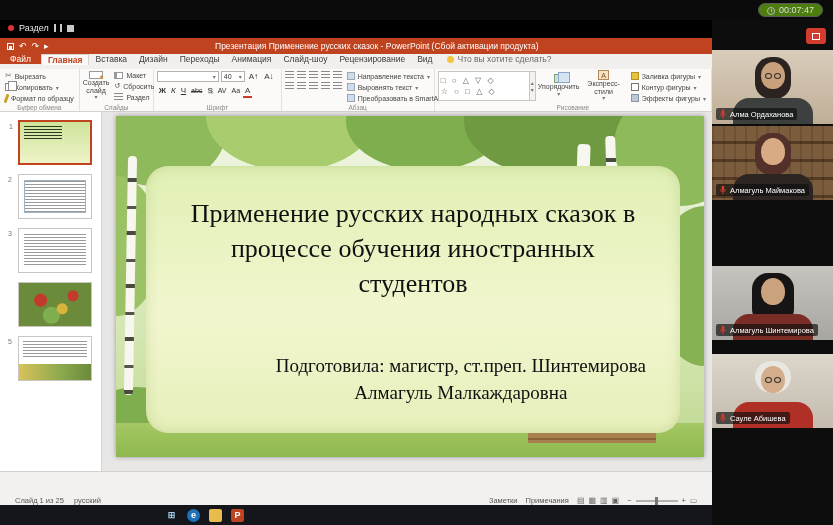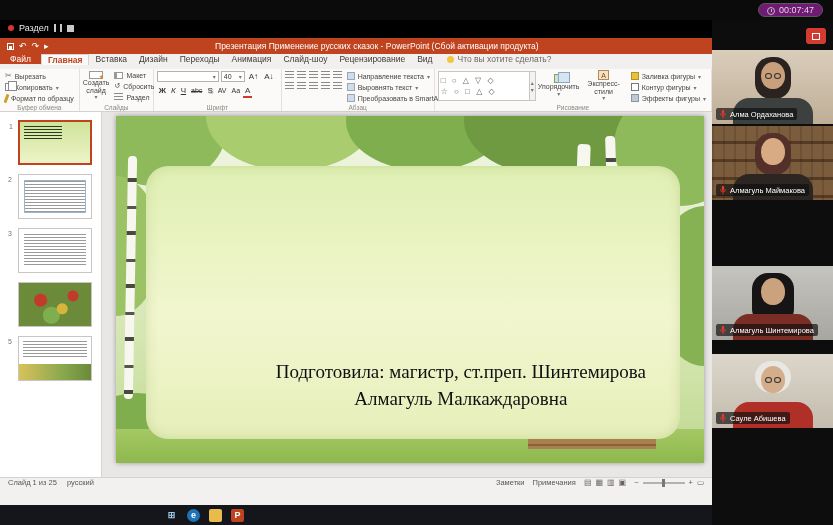--- a/index.html
+++ b/index.html
@@ -1,21 +1,21 @@
 <!DOCTYPE html>
 <html><head>
 <meta charset="utf-8">
 <style>
   *{margin:0;padding:0;box-sizing:border-box}
   html,body{width:833px;height:525px}
   body{position:relative;background:#000;font-family:"Liberation Sans",sans-serif;overflow:hidden}
 
   
   .topbar{position:absolute;left:0;top:0;width:833px;height:20px;background:#0b0b0b;display:flex;align-items:center;justify-content:flex-end;padding-right:10px}
-  .timer-pill{display:flex;align-items:flex-end;gap:4px;border:1px solid #5a5a5a;border-radius:9px;color:#ddd;font-size:9px;padding:1px 8px;background:#701a75}
+  .timer-pill{display:flex;align-items:flex-end;gap:4px;border:1px solid #5a5a5a;border-radius:9px;color:#ddd;font-size:9px;padding:1px 8px;background:#4d7c0f}
   .clock-ic{width:8px;height:8px;border:1px solid #bbb;border-radius:50%;position:relative}
   .clock-ic::after{content:"";position:absolute;left:3px;top:1px;width:1px;height:3px;background:#bbb}
 
   .recording{position:absolute;left:8px;top:23px;display:flex;align-items:center;gap:5px;color:#e8e8e8;font-size:9px}
   .rec-dot{width:6px;height:6px;background:#e03030;border-radius:50%}
   .rec-pause{width:8px;height:8px;border-left:2px solid #c9c9c9;border-right:2px solid #c9c9c9}
   .rec-stop{width:7px;height:7px;background:#c9c9c9}
 
   
   .ppt{position:absolute;left:0;top:38px;width:712px;height:467px;background:#fbfaf9;display:flex;flex-direction:column}
@@ -80,21 +80,21 @@
   .blob{position:absolute;border-radius:50%}
   .birch{position:absolute;background:repeating-linear-gradient(180deg,#f7f6ef 0 22px,#4a4a3c 22px 26px,#f7f6ef 26px 50px,#55554a 50px 53px);border-radius:4px}
   .grass{position:absolute;left:0;right:0;bottom:0;height:34px;background:linear-gradient(180deg,#a5c864,#8db84e)}
   .house{position:absolute;right:48px;bottom:14px;width:128px;height:58px;background:repeating-linear-gradient(180deg,#a97f4f 0 9px,#8a6238 9px 11px)}
   .roof{position:absolute;right:38px;bottom:72px;width:0;height:0;border-left:74px solid transparent;border-right:74px solid transparent;border-bottom:26px solid #6e4e2c}
   .housewin{position:absolute;right:90px;bottom:34px;width:18px;height:16px;background:#5a432b;border:2px solid #c9b07c}
   .panel{position:absolute;left:30px;right:24px;top:50px;bottom:24px;border-radius:22px;background:linear-gradient(180deg,#e0f0b4 0%,#f2f6cf 55%,#e6efba 100%);box-shadow:inset 0 0 12px rgba(120,150,60,.25)}
   .slide-title{margin:30px 36px 0;font-family:"Liberation Serif",serif;font-size:26px;line-height:1.35;color:#101010;text-align:center}
   .slide-author{position:absolute;right:34px;bottom:26px;font-family:"Liberation Serif",serif;font-size:19px;color:#101010;text-align:center;line-height:1.45}
 
-  .statusbar{height:28px;background:#f3f1f0;border-top:1px solid #d5d1cf;display:flex;align-items:flex-start;font-size:7.5px;color:#5a5552;padding:0 8px;gap:10px;flex:0 0 auto}
+  .statusbar{height:34px;background:#f3f1f0;border-top:1px solid #d5d1cf;display:flex;align-items:flex-end;font-size:7.5px;color:#5a5552;padding:0 15px;gap:10px;flex:0 0 auto}
   .sb-right{margin-left:auto;display:flex;align-items:center;gap:8px}
   .viewics{display:flex;gap:4px;font-size:8px;color:#6a6562}
   .zoomctl{display:flex;align-items:center;gap:4px}
   .zslider{width:42px;height:2px;background:#b5b1ad;position:relative}
   .zthumb{position:absolute;left:19px;top:-3px;width:3px;height:8px;background:#777}
 
   
   .taskbar{position:absolute;left:0;top:505px;width:712px;height:20px;background:#14161c;display:flex;align-items:center;gap:9px;padding-left:165px}
   .tb-ic{width:13px;height:13px;border-radius:2px;display:flex;align-items:center;justify-content:center;font-size:9px;font-weight:bold;color:#fff}
   .tb-start{background:transparent;color:#9ecbe8}
@@ -363,20 +363,21 @@
 
         <div class="birch" style="right:118px;top:28px;width:13px;height:78%;transform:rotate(2deg)"></div>
         <div class="birch" style="right:84px;top:20px;width:10px;height:82%;transform:rotate(-2deg)"></div>
         <div class="birch" style="left:10px;top:40px;width:9px;height:70%;transform:rotate(1deg)"></div>
         <div class="grass"></div>
         <div class="roof"></div>
         <div class="house"></div>
         <div class="housewin"></div>
 
         <div class="panel">
+          <div class="slide-title">Применение русских народных сказок в процессе обучения иностранных студентов</div>
           <div class="slide-author">
             <div>Подготовила: магистр, ст.преп. Шинтемирова</div>
             <div>Алмагуль Малкаждаровна</div>
           </div>
         </div>
       </div>
     </div>
   </div>
 
   <div class="statusbar">

